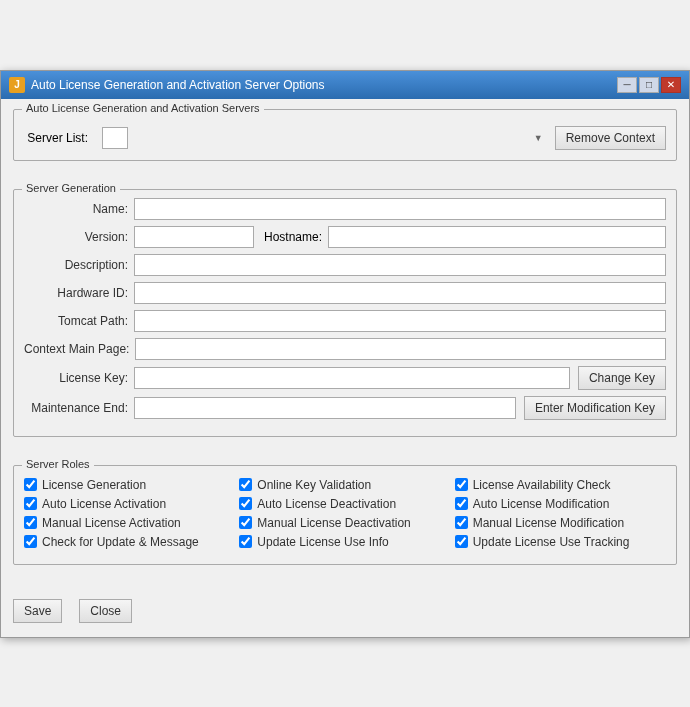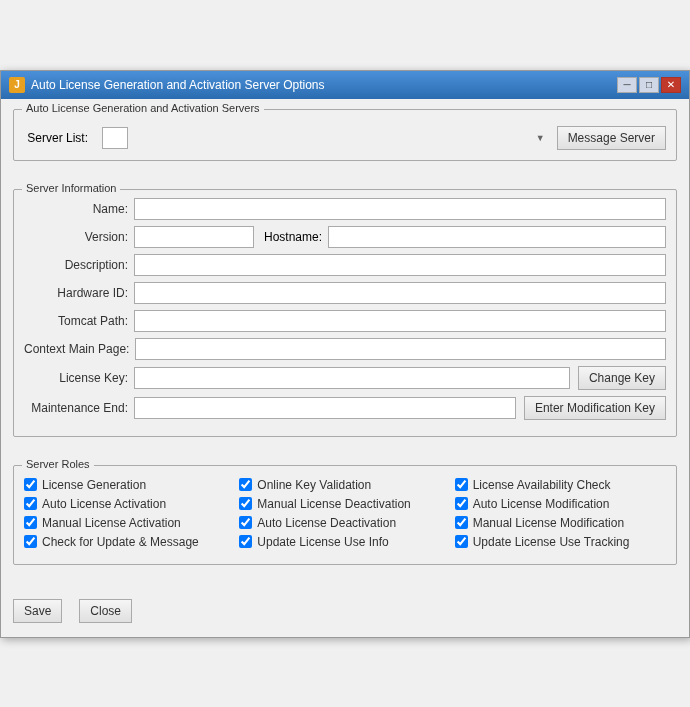--- a/index.html
+++ b/index.html
@@ -216,26 +216,26 @@
 
     <div class="group-box">
       <span class="group-box-title">Auto License Generation and Activation Servers</span>
       <div class="server-list-row">
         <span class="server-list-label">Server List:</span>
         <div class="select-wrapper">
           <select>
             <option value=""></option>
           </select>
         </div>
-        <button class="btn">Message Server</button>
+        <button class="btn">Remove Context</button>
       </div>
     </div>
 
     <div class="group-box">
-      <span class="group-box-title">Server Information</span>
+      <span class="group-box-title">Server Generation</span>
 
       <div class="field-row">
         <span class="field-label">Name:</span>
         <input type="text" style="">
       </div>
 
       <div class="field-row">
         <span class="field-label">Version:</span>
         <input type="text" style="max-width: 120px; flex: 0 0 120px;">
         <span class="hostname-label">Hostname:</span>
@@ -297,26 +297,26 @@
               <label for="check_update">Check for Update &amp; Message</label>
             </div>
           </div>
 
         <div class="checkbox-col" id="col2-container">
             <div class="checkbox-item">
               <input type="checkbox" id="online_key_val" checked="" style="">
               <label for="online_key_val">Online Key Validation</label>
             </div>
             <div class="checkbox-item">
+              <input type="checkbox" id="auto_lic_deact" checked="" style="">
+              <label for="auto_lic_deact">Auto License Deactivation</label>
+            </div>
+            <div class="checkbox-item">
               <input type="checkbox" id="manual_lic_deact" checked="" style="">
               <label for="manual_lic_deact">Manual License Deactivation</label>
-            </div>
-            <div class="checkbox-item">
-              <input type="checkbox" id="auto_lic_deact" checked="" style="">
-              <label for="auto_lic_deact">Auto License Deactivation</label>
             </div>
             <div class="checkbox-item">
               <input type="checkbox" id="update_lic_use" checked="" style="">
               <label for="update_lic_use">Update License Use Info</label>
             </div>
           </div>
 
         <div class="checkbox-col" id="col3-container">
             <div class="checkbox-item">
               <input type="checkbox" id="lic_avail_check" checked="" style="">

